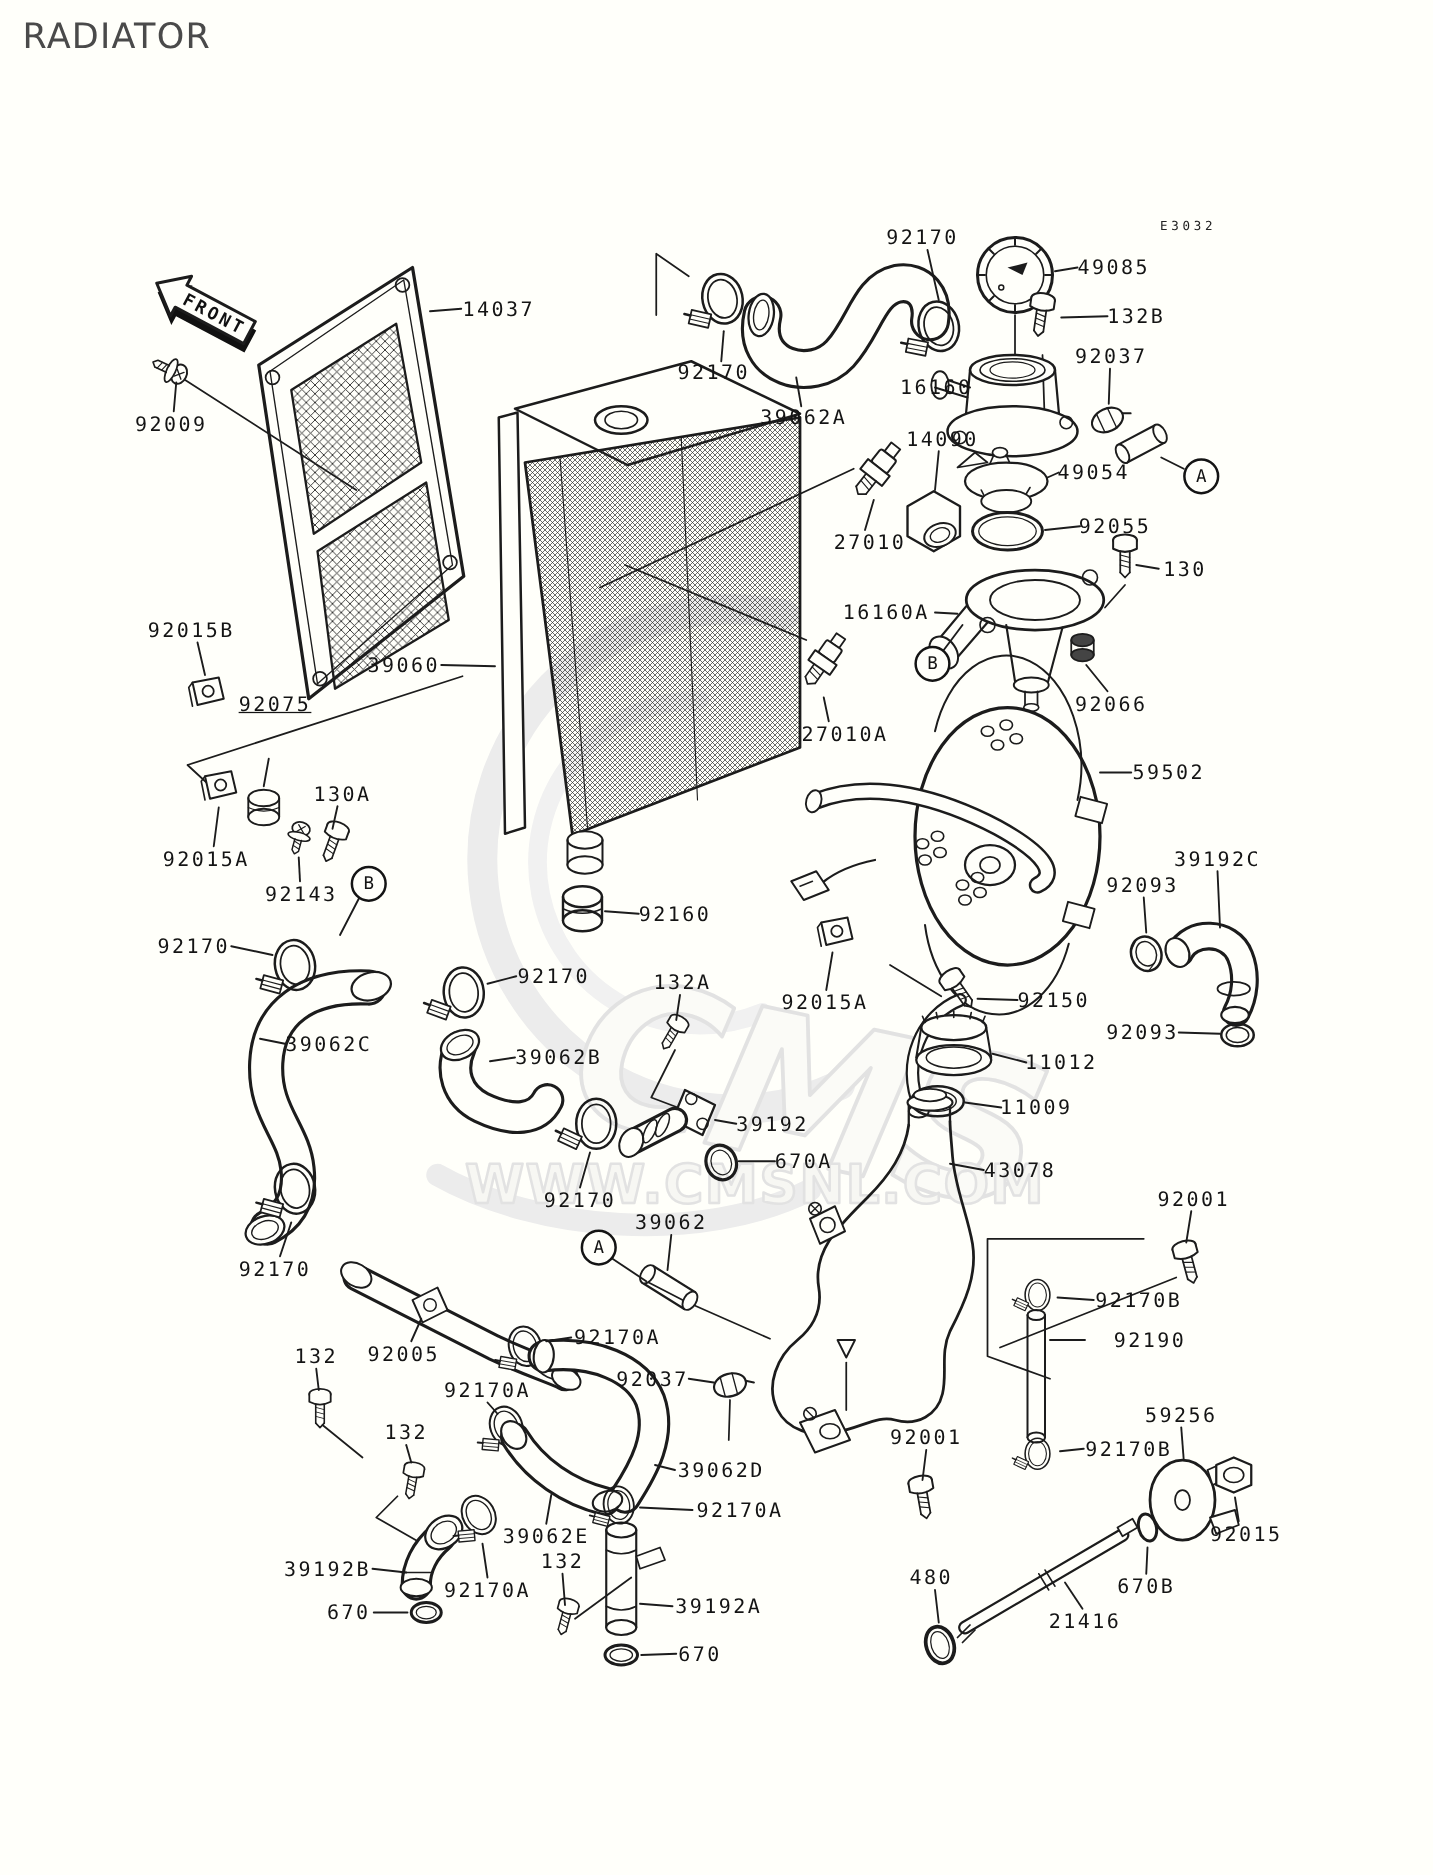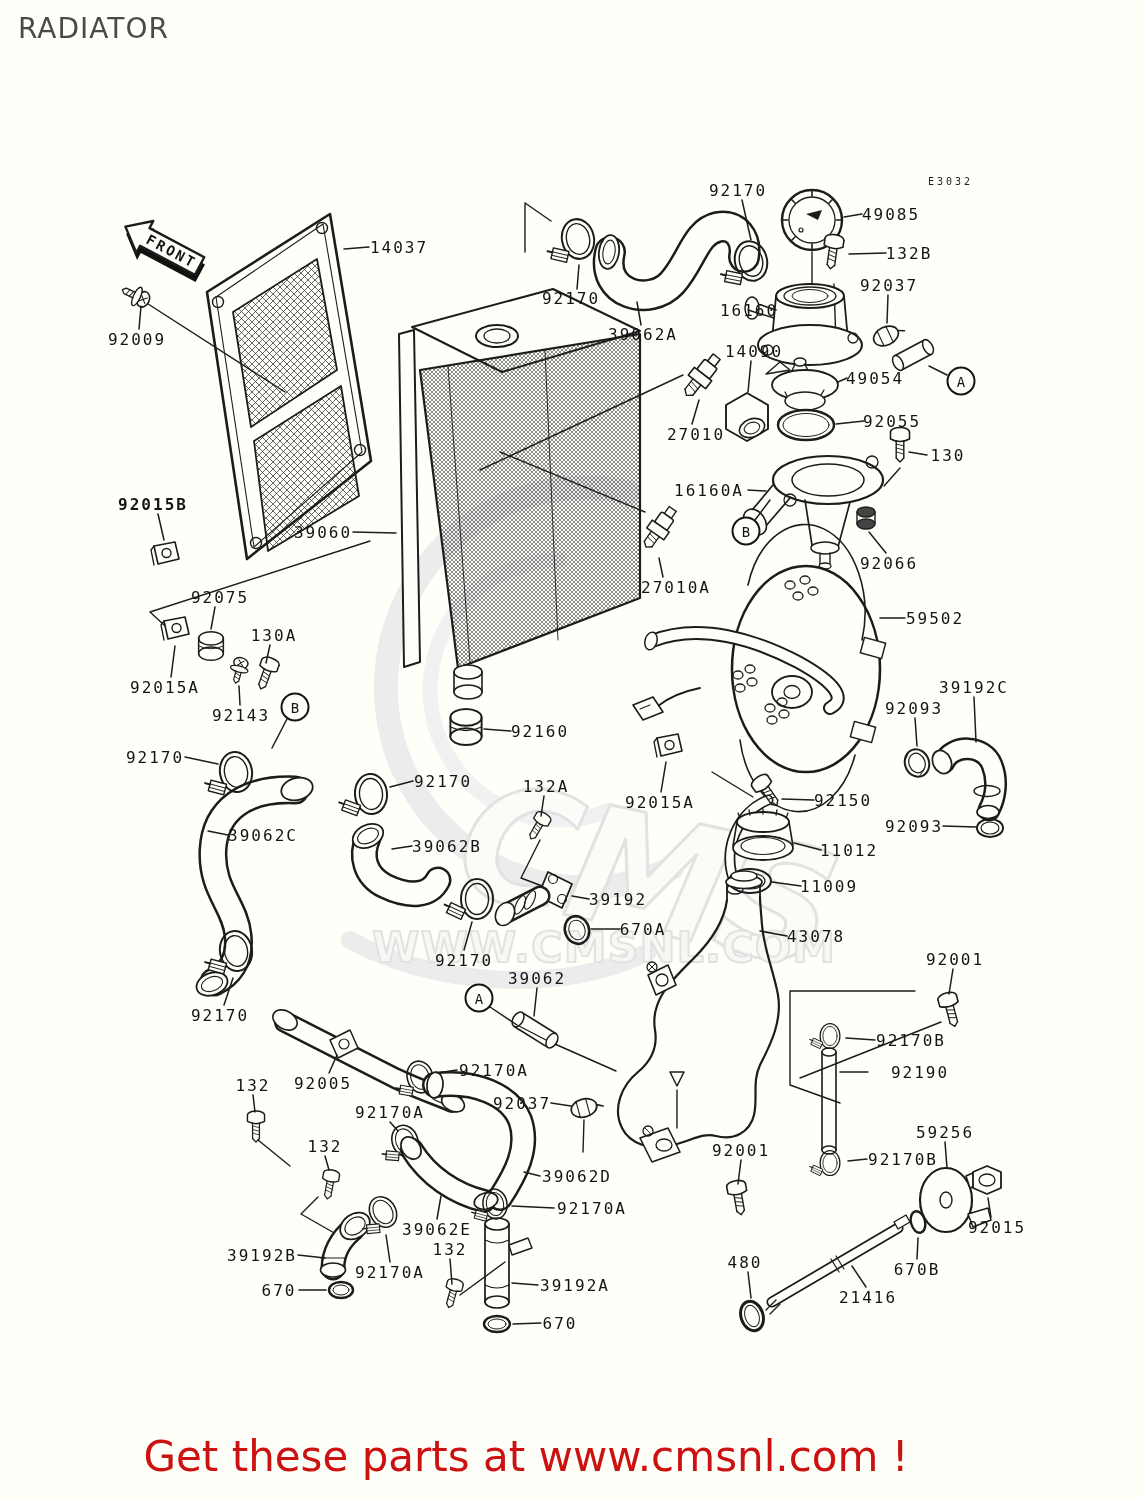--- a/index.html
+++ b/index.html
@@ -514,23 +514,23 @@
         <polyline points="947,375 929,366" fill="none" stroke="#1c1c1c" stroke-width="1.5"></polyline>
         <polyline points="755,520 770,500" fill="none" stroke="#1c1c1c" stroke-width="1.5"></polyline>
         <polyline points="287,719 272,748" fill="none" stroke="#1c1c1c" stroke-width="1.5"></polyline>
         <polyline points="490,1007 517,1025" fill="none" stroke="#1c1c1c" stroke-width="1.5"></polyline>
       </g>
   </svg>
 
   <div id="labels">
       <div class="part-label" style="left: 399px; top: 247px;">14037</div>
       <div class="part-label" style="left: 137px; top: 339px;">92009</div>
-      <div class="part-label" style="left: 153px; top: 504px; font-weight: bold;">92015B</div>
+      <div class="part-label" style="left: 153px; top: 504px;">92015B</div>
       <div class="part-label" style="left: 323px; top: 532px;">39060</div>
-      <div class="part-label" style="left: 220px; top: 597px;">92075</div>
+      <div class="part-label" style="left: 220px; top: 563px; text-decoration: underline;">92075</div>
       <div class="part-label" style="left: 274px; top: 635px;">130A</div>
       <div class="part-label" style="left: 165px; top: 687px;">92015A</div>
       <div class="part-label" style="left: 241px; top: 715px;">92143</div>
       <div class="part-label" style="left: 738px; top: 190px;">92170</div>
       <div class="part-label" style="left: 891px; top: 214px;">49085</div>
       <div class="part-label" style="left: 909px; top: 253px;">132B</div>
       <div class="part-label" style="left: 889px; top: 285px;">92037</div>
       <div class="part-label" style="left: 749px; top: 310px;">16160</div>
       <div class="part-label" style="left: 571px; top: 298px;">92170</div>
       <div class="part-label" style="left: 643px; top: 334px;">39062A</div>
@@ -586,14 +586,13 @@
       <div class="part-label" style="left: 437px; top: 1229px;">39062E</div>
       <div class="part-label" style="left: 450px; top: 1249px;">132</div>
       <div class="part-label" style="left: 575px; top: 1285px;">39192A</div>
       <div class="part-label" style="left: 560px; top: 1323px;">670</div>
       <div class="ref-marker" style="left: 961px; top: 381px;">A</div>
       <div class="ref-marker" style="left: 746px; top: 531px;">B</div>
       <div class="ref-marker" style="left: 295px; top: 707px;">B</div>
       <div class="ref-marker" style="left: 479px; top: 998px;">A</div>
     </div>
 
-  <div class="footer-banner">Get these parts at www.cmsnl.com !</div>
 </div>
 
 </body></html>

